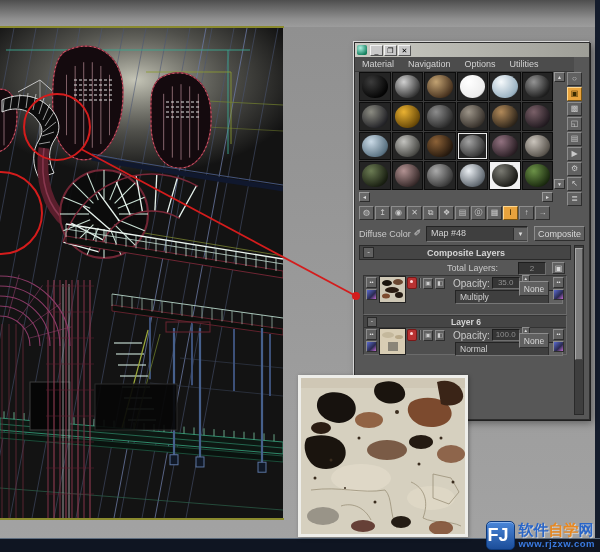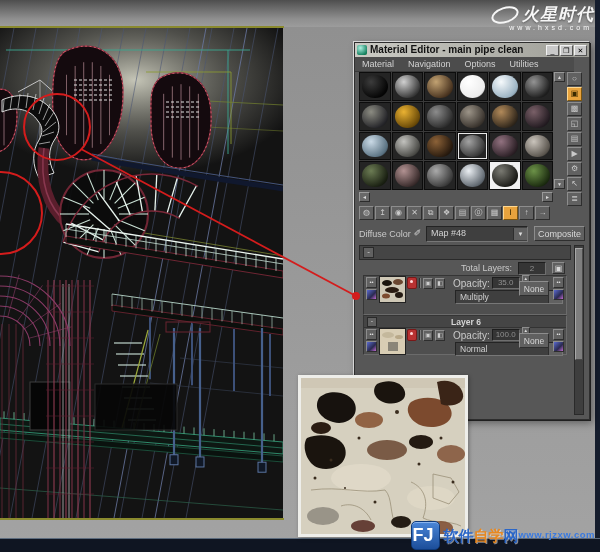--- a/index.html
+++ b/index.html
@@ -62,21 +62,21 @@
   .raised{background:#606060;border:1px solid;border-color:#8d8d8d #2e2e2e #2e2e2e #8d8d8d;
       color:#d8d8d8;font-size:9px;padding:0;}
   .type-btn{margin-left:6px;width:58px;height:15px;}
   
   .rollout-bar{position:absolute;left:4px;top:202px;width:210px;height:13px;background:#454545;
       border:1px solid #2a2a2a;display:flex;align-items:center;}
   .collapse-box{width:9px;height:9px;margin:0 3px;background:#616161;border:1px solid #2a2a2a;
       color:#ddd;font-size:8px;line-height:7px;text-align:center;flex:0 0 auto;}
   .rollout-title{flex:1;text-align:center;font-size:9px;font-weight:bold;color:#d4d4d4;}
   .total-row{position:absolute;left:4px;top:218px;width:210px;height:14px;display:flex;align-items:center;justify-content:flex-end;}
-  .total-label{font-size:9px;color:#c9c9c9;margin-right:6px;}
+  .total-label{font-size:9px;color:#c9c9c9;margin-right:20px;}
   .valbox{background:#353535;border:1px solid;border-color:#1e1e1e #6e6e6e #6e6e6e #1e1e1e;
       color:#8f8f8f;font-size:8px;text-align:center;}
   .total-val{width:26px;height:11px;line-height:11px;}
   .total-icon{width:13px;height:12px;margin-left:6px;margin-right:4px;font-size:8px;line-height:11px;}
   
   .layer-block{position:absolute;left:8px;width:202px;height:38px;background:#4f4f4f;
       border:1px solid;border-color:#353535 #6b6b6b #6b6b6b #353535;}
   .layer-block.l2{top:232px;} .layer-block.l1{top:272px;}
   .layer-header{height:11px;background:#454545;border-bottom:1px solid #333;display:flex;align-items:center;}
   .layer-header .collapse-box{width:8px;height:8px;font-size:7px;line-height:6px;}
@@ -111,21 +111,21 @@
   
   .wm-top{position:absolute;right:6px;top:2px;z-index:45;text-align:right;color:#f6f6f6;}
   .wm-top .brand-row{display:flex;align-items:center;gap:2px;justify-content:flex-end;}
   .wm-top .brand{font-size:17px;font-weight:bold;font-style:italic;letter-spacing:1px;
       text-shadow:0 1px 2px rgba(0,0,0,.4);}
   .wm-top .url{font-size:7px;letter-spacing:3px;color:#fff;opacity:.95;margin-top:-2px;margin-right:2px;}
   .wm-bottom{position:absolute;right:5px;bottom:2px;z-index:50;display:flex;align-items:center;gap:3px;}
   .wm-logo{width:27px;height:27px;border-radius:5px;background:linear-gradient(180deg,#4a86d8,#1c4e9a);
       color:#fff;font-weight:bold;font-size:18px;line-height:27px;
       border:1px solid #0e3a7c;box-shadow:inset 0 1px 0 #8ab4ee;}
-  .wm-btext{display:flex;flex-direction:row;line-height:1;}
+  .wm-btext{display:flex;flex-direction:column;line-height:1;}
   .wm-brand{font-size:15px;font-weight:bold;text-shadow:1px 1px 0 rgba(255,255,255,.5);}
   .wm-brand .b{color:#2a66c8;} .wm-brand .o{color:#e88820;}
   .wm-url{font-size:9.5px;font-weight:bold;color:#3a7ae0;letter-spacing:.5px;margin-top:2px;}
 </style>
 </head>
 <body>
 
 <div class="stage">
 
   <div class="desktop"></div>
@@ -406,21 +406,20 @@
           <line x1="7.764571353075622" y1="289.02222521132796" x2="19.152609337586533" y2="246.52148885460895" stroke="#8a3a66" stroke-width="0.6"></line>
         </g>
     </svg>
   </div>
   <div class="vp-top-border"></div>
   <div class="vp-bottom-border"></div>
 
   <div class="mat-editor">
     <div class="titlebar">
       <span class="title-icon"></span>
-      <span class="title-text">Material Editor - main pipe clean</span>
       <span class="winbtns">
         <button class="winbtn">_</button>
         <button class="winbtn">❐</button>
         <button class="winbtn">✕</button>
       </span>
     </div>
     <div class="menubar" id="menu-bar">
         <span class="menu-item">Material</span>
         <span class="menu-item">Navigation</span>
         <span class="menu-item">Options</span>
@@ -537,20 +536,21 @@
       <span class="picker">✐</span>
       <div class="combo map-combo">
         <span class="combo-text">Map #48</span>
         <span class="combo-arrow">▼</span>
       </div>
       <button class="raised type-btn">Composite</button>
     </div>
 
     <div class="rollout-bar">
       <span class="collapse-box">-</span>
+      <span class="rollout-title">Composite Layers</span>
       <span style="width:15px;"></span>
     </div>
 
     <div class="total-row">
       <span class="total-label">Total Layers:</span>
       <span class="valbox total-val">2</span>
       <button class="raised total-icon">▣</button>
     </div>
 
     <div class="layer-block l2">
@@ -683,29 +683,20 @@
     </svg>
   </div>
 
   <svg class="red-overlay" width="600" height="552" viewBox="0 0 600 552">
     <circle cx="57" cy="127" r="33" fill="none" stroke="#d41c1c" stroke-width="2"></circle>
     <circle cx="1" cy="213" r="41" fill="none" stroke="#d41c1c" stroke-width="2"></circle>
     <line x1="81" y1="149" x2="356" y2="296" stroke="#d41c1c" stroke-width="1.8"></line>
     <circle cx="356" cy="296" r="4" fill="#d41c1c"></circle>
   </svg>
 
-  <div class="wm-top">
-    <div class="brand-row">
-      <svg width="30" height="24" viewBox="0 0 30 24">
-        <ellipse cx="15" cy="13" rx="13" ry="7" fill="none" stroke="#f6f6f6" stroke-width="2" transform="rotate(-18 15 13)"></ellipse>
-      </svg>
-      <span class="brand">火星时代</span>
-    </div>
-    <div class="url">www.hxsd.com</div>
-  </div>
 
   <div class="wm-bottom">
     <div class="wm-logo">FJ</div>
     <div class="wm-btext">
       <div class="wm-brand">
         <span class="b">软件</span><span class="o">自学</span><span class="b">网</span>
       </div>
       <div class="wm-url">www.rjzxw.com</div>
     </div>
   </div>

